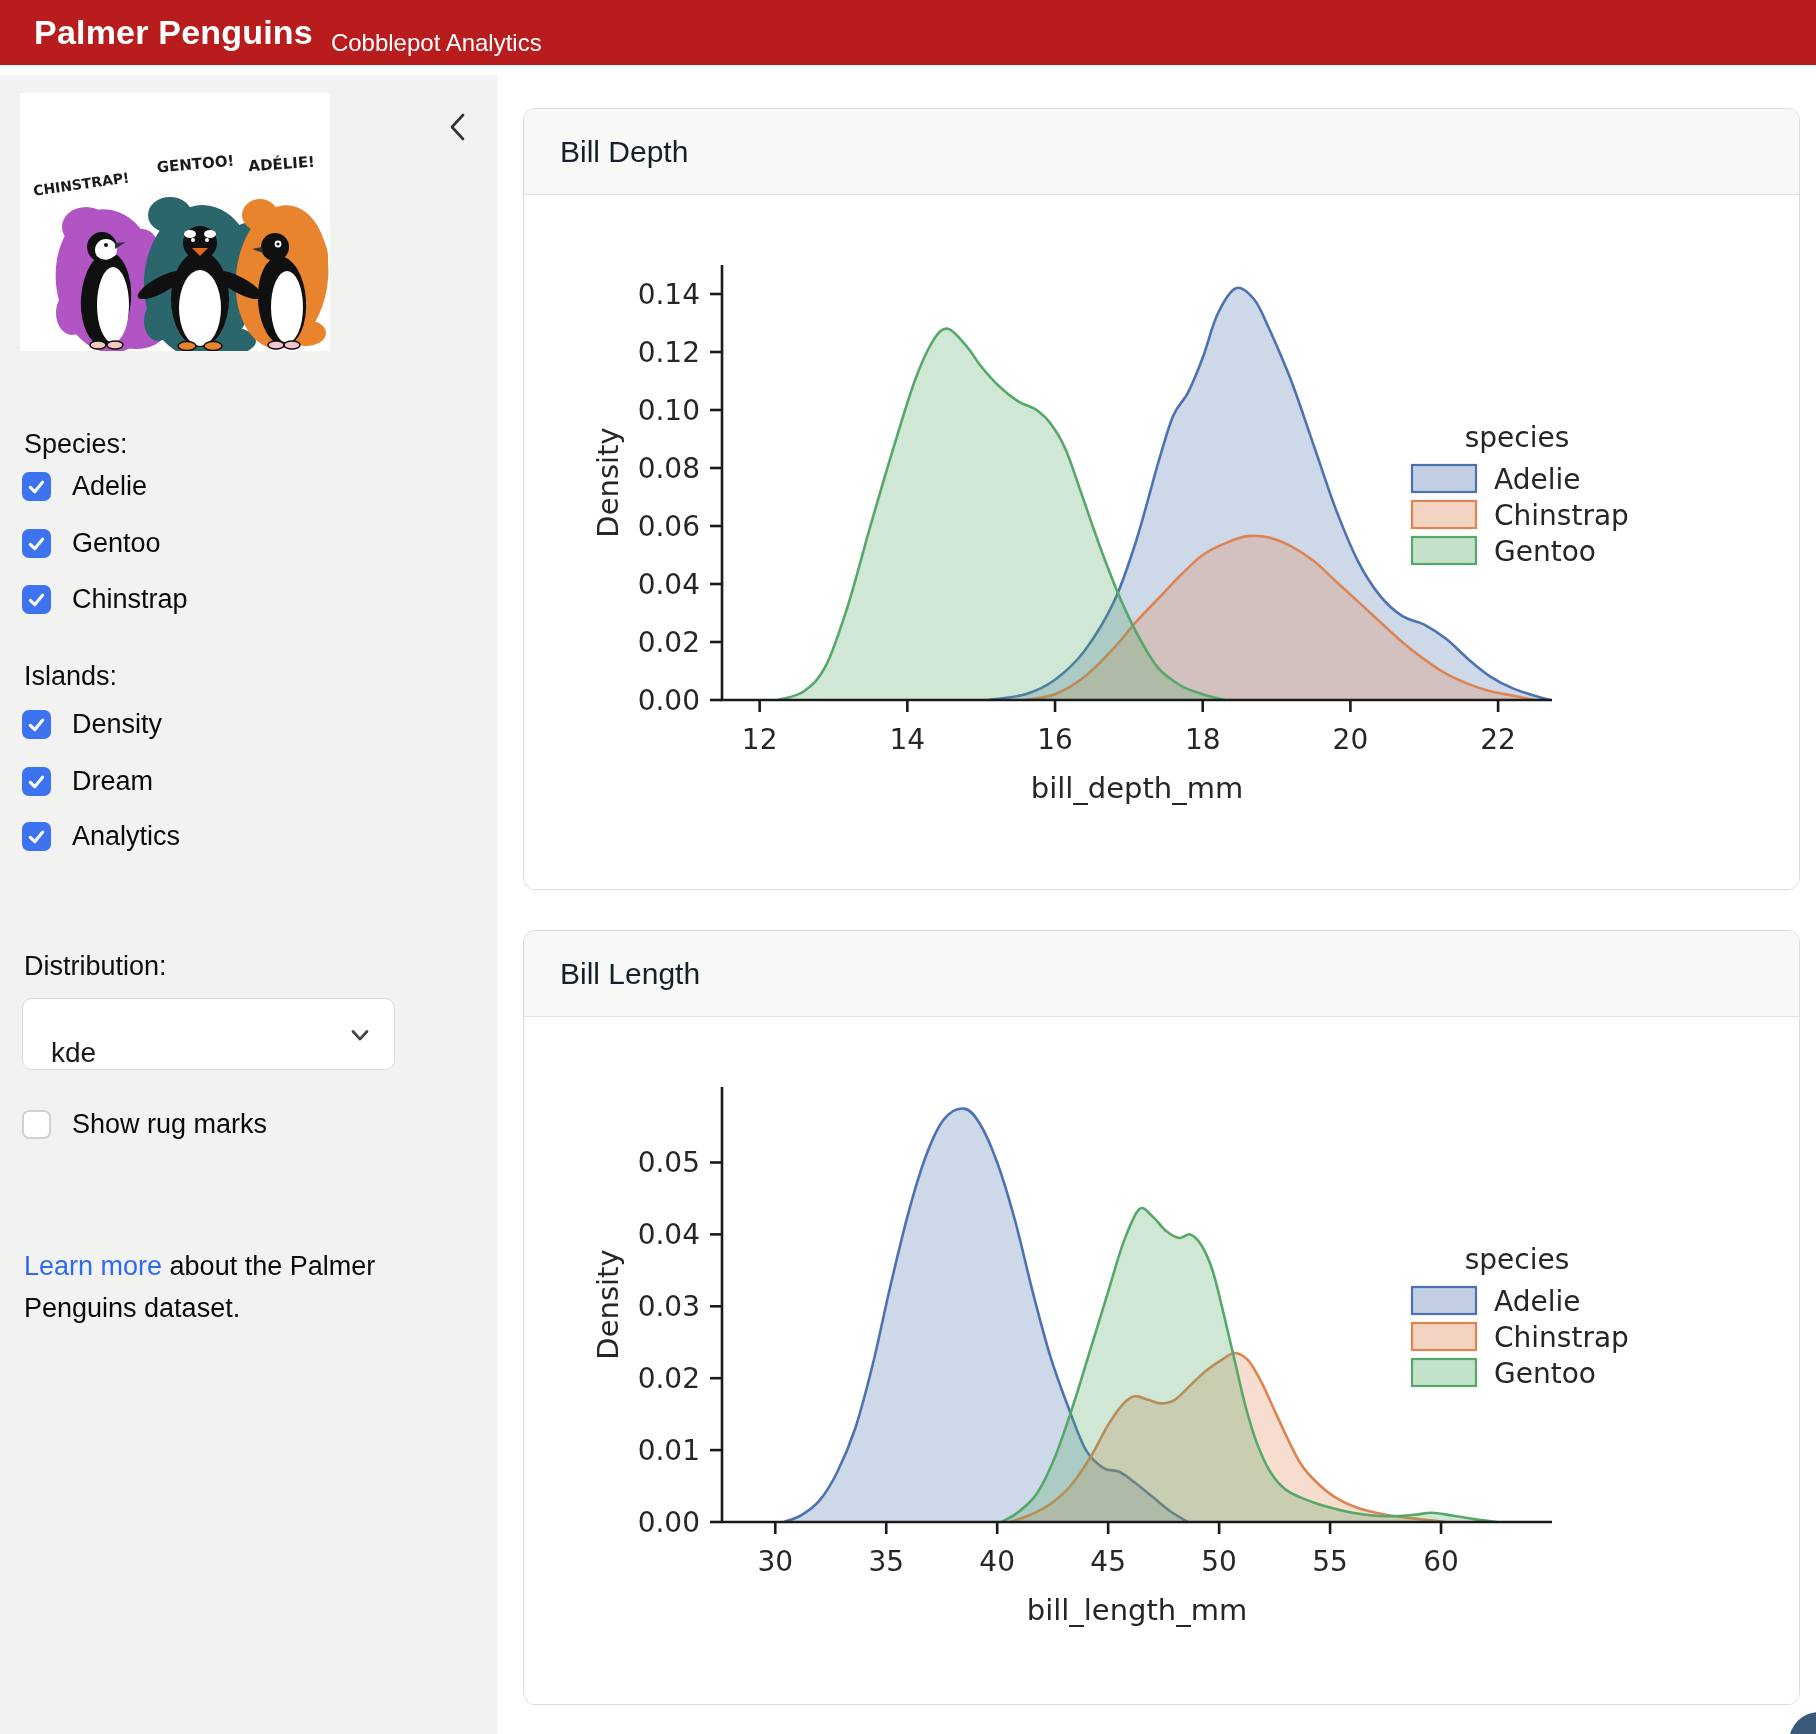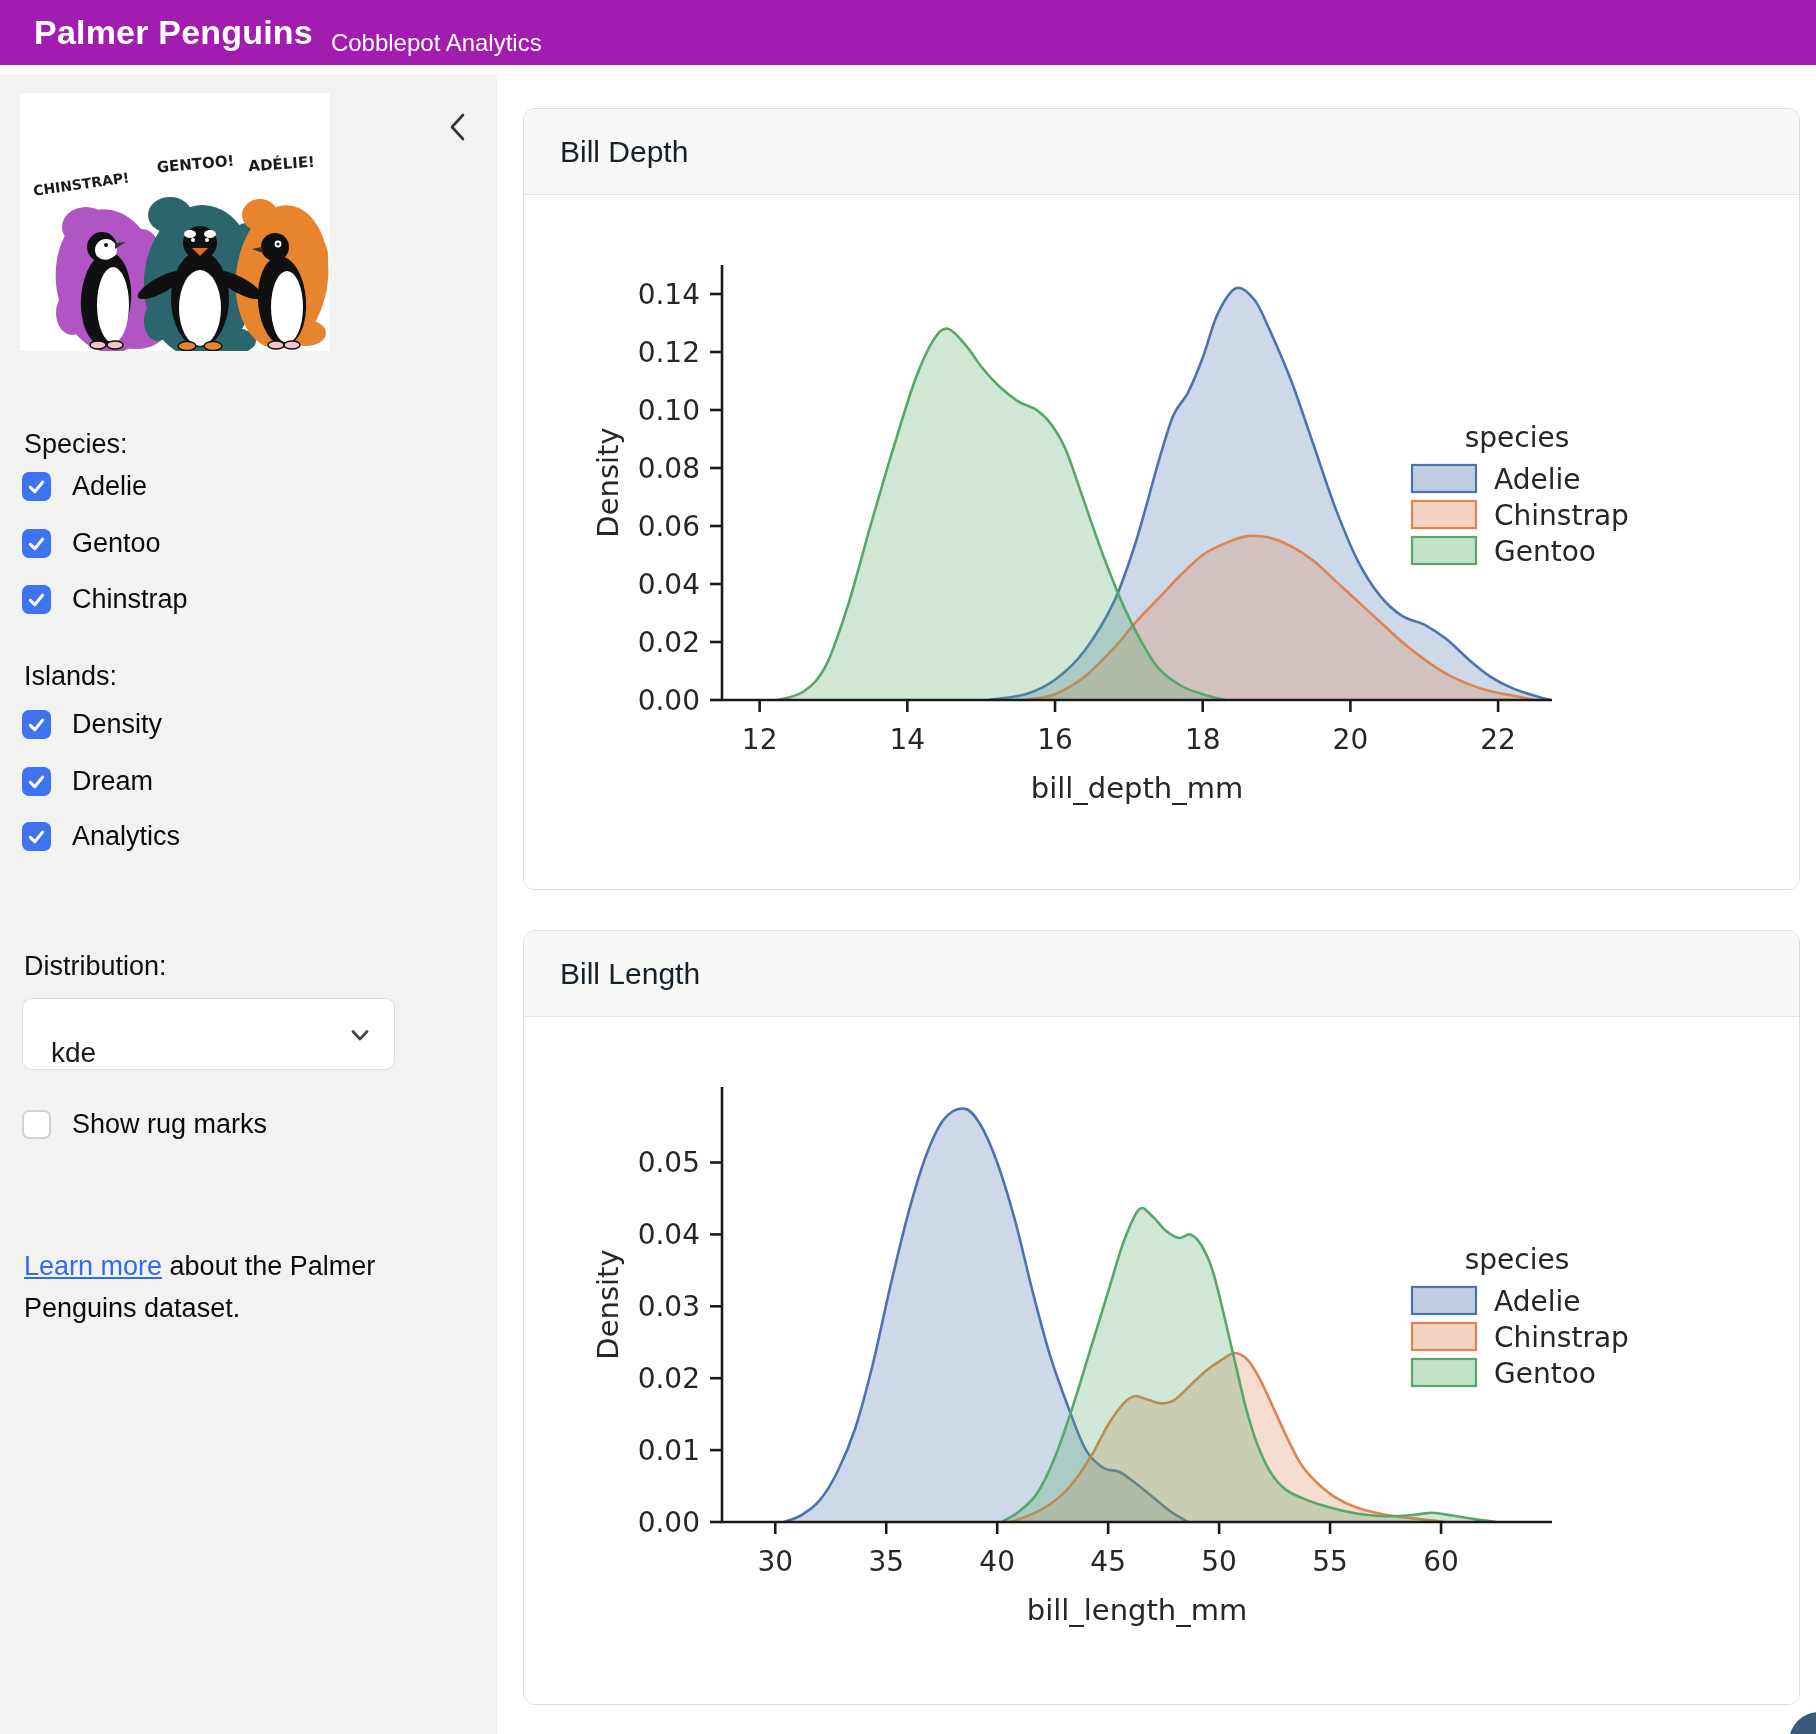--- a/index.html
+++ b/index.html
@@ -1,20 +1,20 @@
 <!DOCTYPE html>
 <html><head>
 <meta charset="utf-8">
 <style>
   html,body{margin:0;padding:0;background:#ffffff;}
   #app{position:relative;width:1816px;height:1734px;overflow:hidden;
        font-family:"Liberation Sans",sans-serif;color:#111;background:#fff;}
 
   
-  .topbar{position:absolute;left:0;top:0;width:1816px;height:65px;background:#a21caf;
+  .topbar{position:absolute;left:0;top:0;width:1816px;height:65px;background:#b91c1c;
           display:flex;align-items:center;}
   .topbar .title{color:#fff;font-size:34px;font-weight:600;margin-left:34px;letter-spacing:.2px;}
   .topbar .subtitle{color:#fff;font-size:24px;font-weight:400;margin-left:18px;margin-top:20px;}
 
   
   .sidebar{position:absolute;left:0;top:75px;width:497px;height:1659px;
            background:#f2f2f0;border-right:1px solid #d5d5d5;}
   .collapse-btn{position:absolute;left:442px;top:34px;width:32px;height:38px;cursor:pointer;
                 background:none;border:none;padding:0;}
   .artwork{position:absolute;left:20px;top:18px;width:310px;height:258px;background:#fff;}
@@ -25,21 +25,21 @@
   .checkbox .tick{display:none;}
   .checkbox.checked{background:#3d72f0;border:none;}
   .checkbox.checked .tick{display:block;}
   .check-row .lbl{font-size:27px;color:#0a0a0a;}
   .select-box{position:absolute;left:22px;top:923px;width:373px;height:72px;background:#fff;
               border:1px solid #dcdcdc;border-radius:10px;box-sizing:border-box;
               display:flex;align-items:flex-end;cursor:pointer;}
   .select-box .value{font-size:28px;color:#1a1a1a;margin-left:28px;}
   .select-box .chev{position:absolute;right:20px;top:22px;}
   .side-footer{position:absolute;left:24px;top:1170px;width:438px;font-size:27px;line-height:42px;color:#0a0a0a;}
-  .side-footer a{color:#2f6bf0;text-decoration:underline;cursor:pointer;}
+  .side-footer a{color:#2f6bf0;cursor:pointer;}
 
   
   .main{position:absolute;left:497px;top:75px;width:1319px;height:1659px;background:#fff;}
   .card{position:absolute;left:26px;width:1277px;background:#fff;border:1px solid #dcdcdc;
         border-radius:12px;box-sizing:border-box;overflow:hidden;}
   .card-1{top:33px;height:782px;}
   .card-2{top:855px;height:775px;}
   .card-header{height:85px;background:#f8f8f7;border-bottom:1px solid #e3e3e3;
                display:flex;align-items:center;}
   .card-header .card-title{font-size:30px;color:#15202b;margin-left:36px;}

